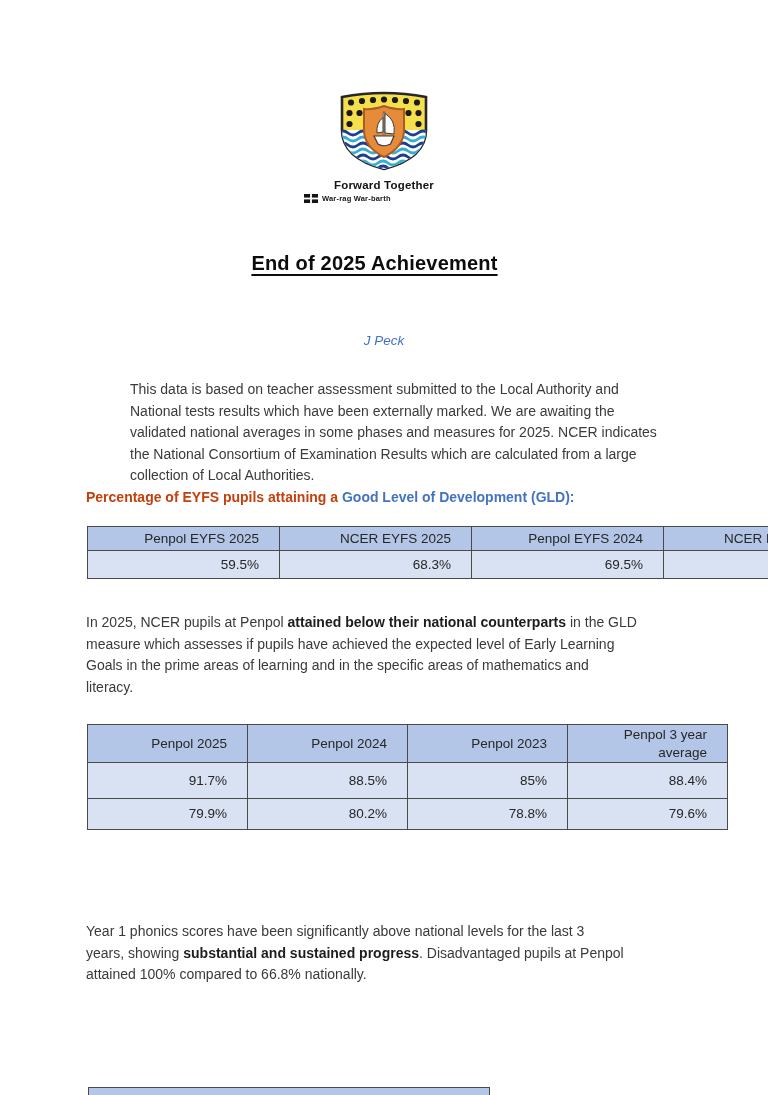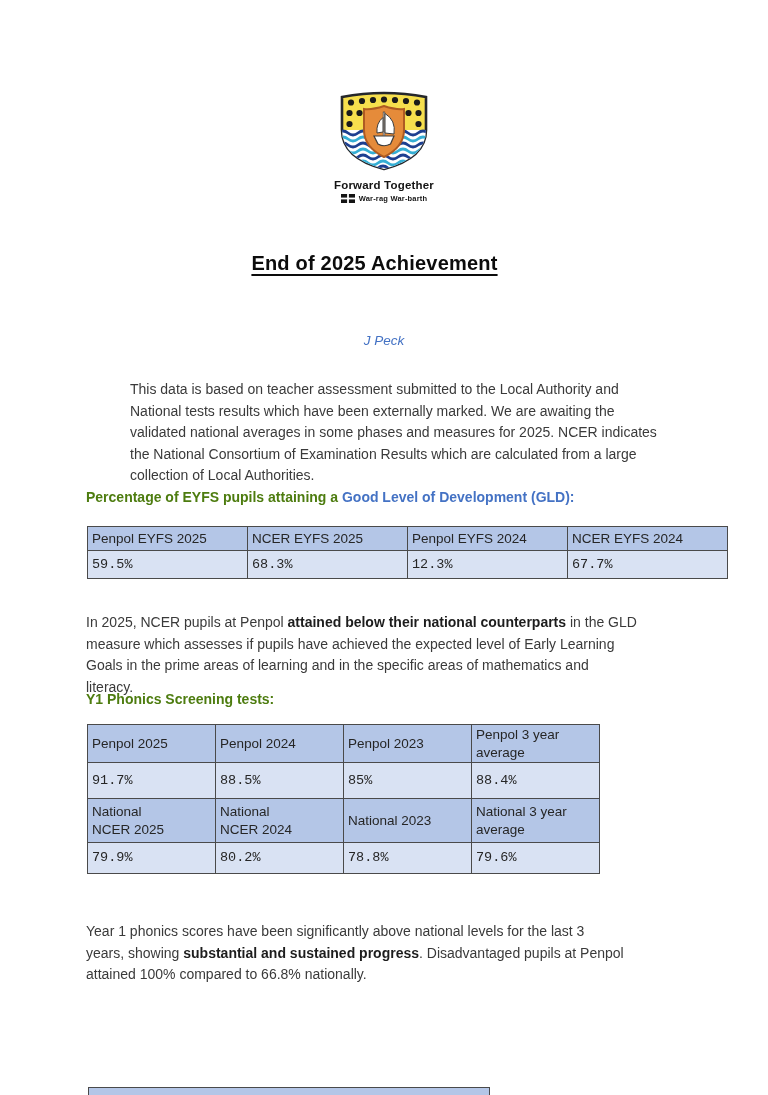--- a/index.html
+++ b/index.html
@@ -6,48 +6,48 @@
   .page {
     position:relative; width:768px; height:1095px; background:#ffffff;
     font-family:"Liberation Sans", sans-serif; overflow:hidden;
   }
   .abs { position:absolute; }
 
   
   .logo-wrap { top:86px; left:50%; transform:translateX(-50%); width:160px; text-align:center; }
   .logo-wrap svg.crest { display:block; margin:0 auto; }
   .motto { margin-top:7px; font-size:11.5px; font-weight:700; color:#141414; letter-spacing:.2px; }
-  .motto-sub { margin-top:3px; display:flex; align-items:center; justify-content:center; gap:4px; }
+  .motto-sub { margin-top:3px; display:flex; align-items:center; gap:4px; }
   .motto-sub .sub-text { font-size:7.5px; font-weight:700; color:#141414; letter-spacing:.2px; }
 
   
   .title { top:252px; left:0; width:749px; text-align:center; font-size:20px; font-weight:700;
            color:#0c0c0c; text-decoration:underline; text-decoration-thickness:2px; text-underline-offset:4px; letter-spacing:.2px; }
   .author { top:333px; left:0; width:768px; text-align:center; font-size:13.5px; font-style:italic;
             font-weight:500; color:#4472C4; }
 
   
   .para { left:86px; width:630px; font-size:14px; line-height:21.6px; color:#3a3a3a; white-space:pre-line; }
   .para b { color:#1d1d1d; }
   .p-intro   { top:365px;margin-left:44px; }
   .p-eyfs    { top:598px; }
   .p-phonics { top:907px; }
 
   .sec-head { left:86px; width:640px; font-size:14px; font-weight:700; white-space:pre-line; }
   .h-eyfs    { top:489px; }
   .h-phonics { top:691px; }
-  .blue-dark  { color:#4d7c0f; }
+  .blue-dark  { color:#c2410c; }
   .blue-light { color:#4472C4; }
 
   
   table.doc { border-collapse:collapse; table-layout:fixed; }
-  table.doc td { border:1px solid #4a4a4a; text-align:left; font-size:13.5px;
-                 color:#262626; white-space:pre-line; vertical-align:middle; padding:0 4px; line-height:17.5px; }
+  table.doc td { border:1px solid #4a4a4a; text-align:right; font-size:13.5px;
+                 color:#262626; white-space:pre-line; vertical-align:middle; padding:0 20px; line-height:17.5px; }
   td.hdr { background:#B4C6E7; }
-  td.val { background:#D9E2F3; font-size:14px;font-family:Liberation Mono, monospace; }
+  td.val { background:#D9E2F3; font-size:14px; }
   td.vtop { vertical-align:top; padding-top:4px; }
   .txt-blue { color:#4472C4; }
   .txt-black { color:#1f1f1f; }
 
   .t-eyfs { top:526px; left:87px; width:604px; }
   .t-eyfs td { width:151px; }
   .t-eyfs tr.r-hdr td { height:23px; }
   .t-eyfs tr.r-val td { height:27px; }
 
   .t-phonics { top:724px; left:87px; width:477px; }
@@ -141,56 +141,46 @@
     <tbody>
         <tr class="r-hdr">
       <td class="hdr">Penpol EYFS 2025</td>
       <td class="hdr">NCER EYFS 2025</td>
       <td class="hdr">Penpol EYFS 2024</td>
       <td class="hdr">NCER EYFS 2024</td>
     </tr>
     <tr class="r-val">
       <td class="val txt-black">59.5%</td>
       <td class="val txt-blue">68.3%</td>
-      <td class="val txt-black">12.3%</td>
+      <td class="val txt-black">69.5%</td>
       <td class="val txt-blue">67.7%</td>
     </tr>
   </tbody>
     </table>
 
   <p class="abs para p-eyfs"><span>In 2025, NCER pupils at Penpol </span><b>attained below their national counterparts</b><span> in the GLD
 measure which assesses if pupils have achieved the expected level of Early Learning
 Goals in the prime areas of learning and in the specific areas of mathematics and
 literacy.</span></p>
 
-  <div class="abs sec-head h-phonics blue-dark">Y1 Phonics Screening tests:</div>
 
   <table class="abs doc t-phonics">
     <tbody>
         <tr class="r1">
       <td class="hdr">Penpol 2025</td>
       <td class="hdr">Penpol 2024</td>
       <td class="hdr">Penpol 2023</td>
       <td class="hdr">Penpol 3 year
 average</td>
     </tr>
     <tr class="r2">
       <td class="val vtop txt-black">91.7%</td>
       <td class="val vtop txt-black">88.5%</td>
       <td class="val vtop txt-black">85%</td>
       <td class="val vtop txt-black">88.4%</td>
-    </tr>
-    <tr class="r3">
-      <td class="hdr">National
-NCER 2025</td>
-      <td class="hdr">National
-NCER 2024</td>
-      <td class="hdr">National 2023</td>
-      <td class="hdr">National 3 year
-average</td>
     </tr>
     <tr class="r4">
       <td class="val txt-blue">79.9%</td>
       <td class="val txt-blue">80.2%</td>
       <td class="val txt-blue">78.8%</td>
       <td class="val txt-blue">79.6%</td>
     </tr>
   </tbody>
     </table>
 

